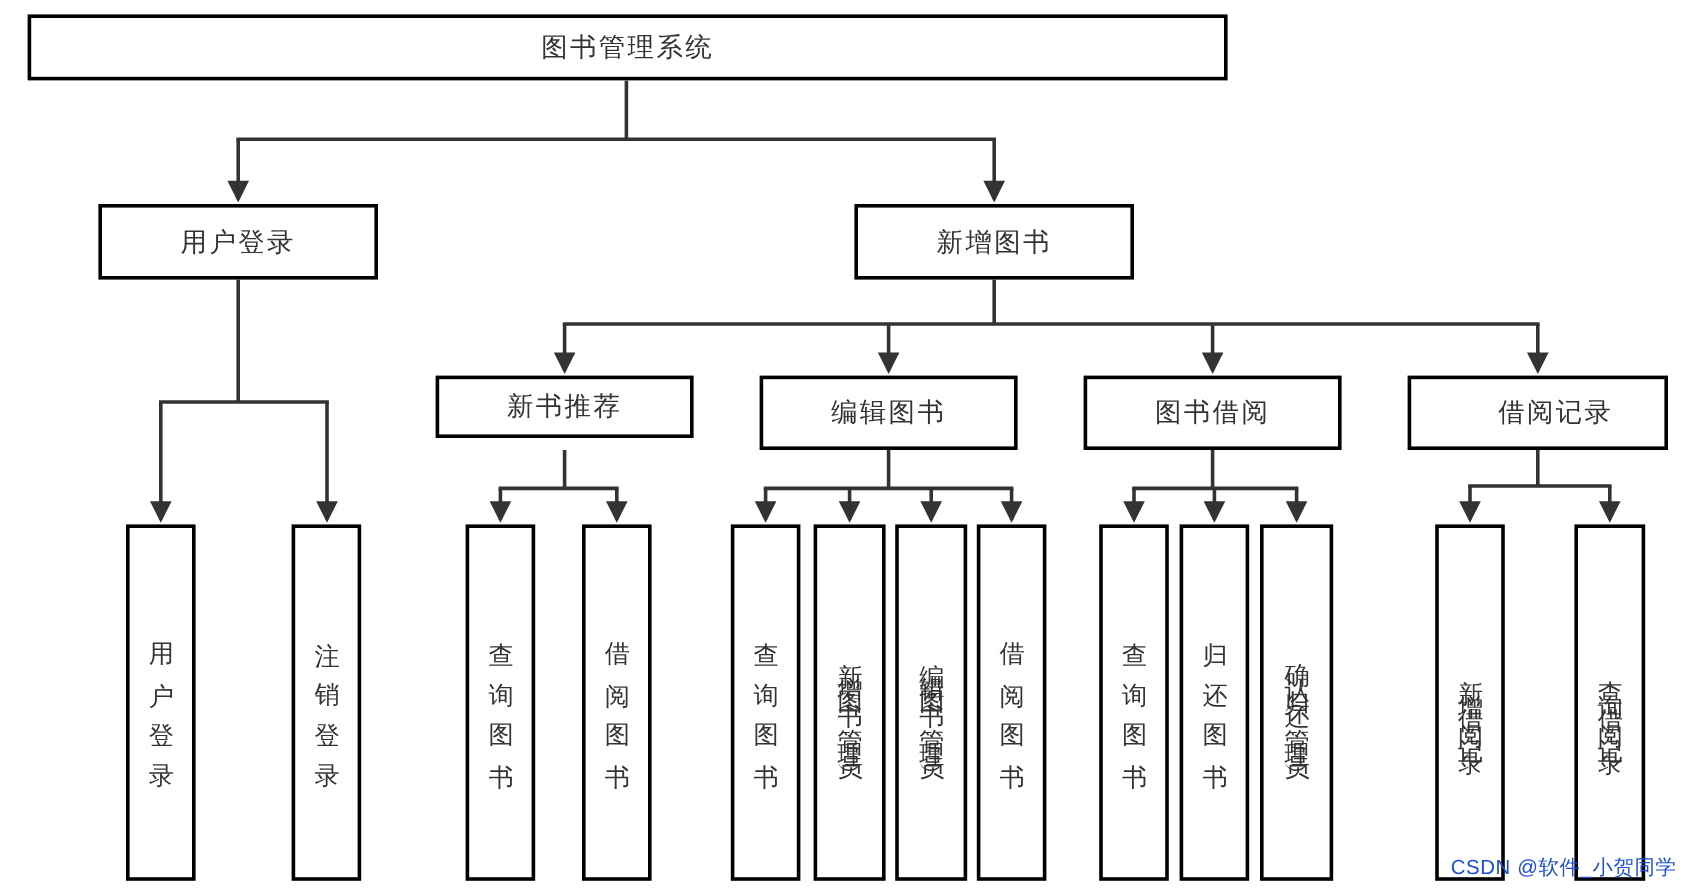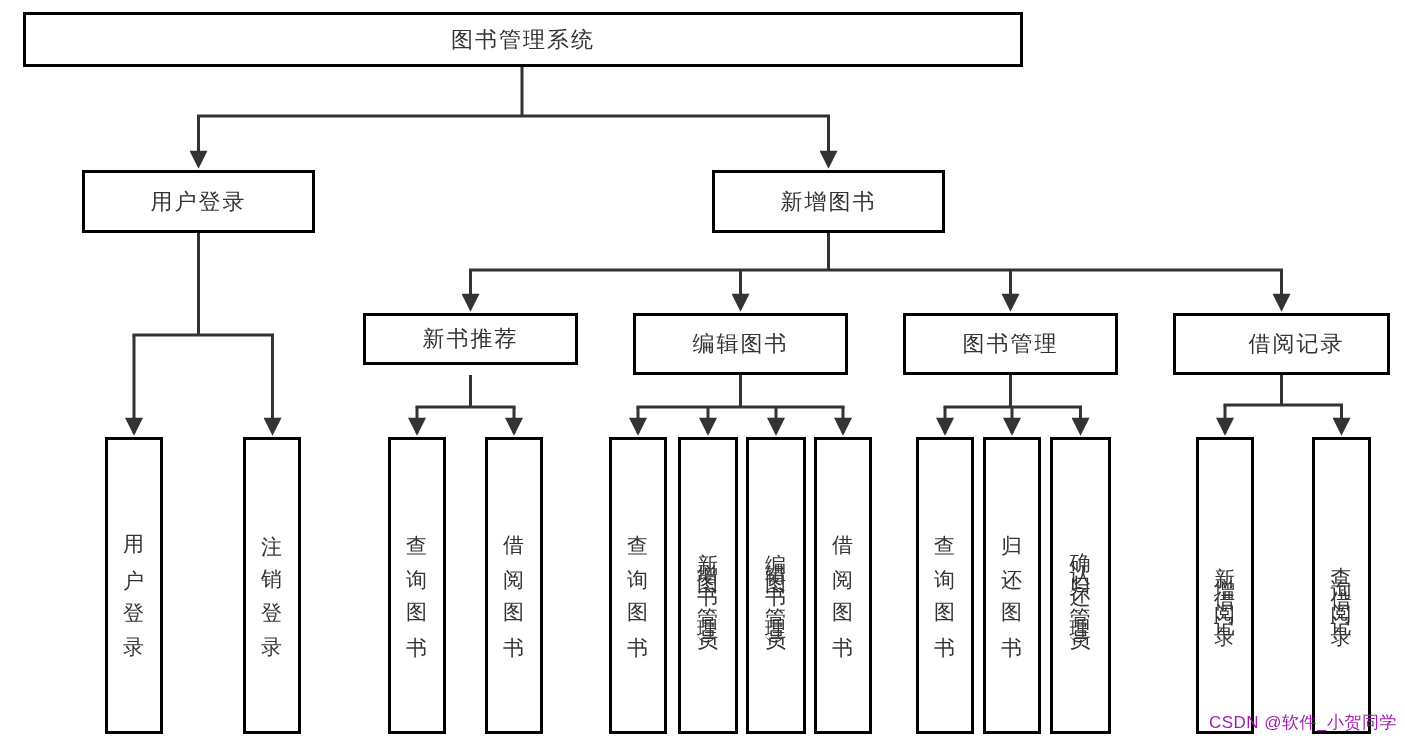--- a/index.html
+++ b/index.html
@@ -42,21 +42,21 @@
     writing-mode: vertical-rl;
     text-orientation: mixed;
     line-height: 1;
   }
   .watermark {
     position: absolute;
     top: 711px;
     right: 8px;
     font-size: 17px;
     letter-spacing: 0.5px;
-    color: #a21caf;
+    color: #1d4ed8;
     z-index: 5;
     white-space: nowrap;
   }
 </style>
 </head>
 <body>
 
 <div class="canvas">
 
   <svg class="connectors" viewBox="0 0 1405 747" xmlns="http://www.w3.org/2000/svg">
@@ -102,21 +102,21 @@
     </g>
   </svg>
 
   <div class="node" style="left:23px; top:12px; width:1000px; height:55px;">图书管理系统</div>
 
   <div class="node" style="left:82px; top:170px; width:233px; height:63px;">用户登录</div>
   <div class="node" style="left:712px; top:170px; width:233px; height:63px;">新增图书</div>
 
   <div class="node" style="left:363px; top:313px; width:215px; height:52px;">新书推荐</div>
   <div class="node" style="left:633px; top:313px; width:215px; height:62px;">编辑图书</div>
-  <div class="node" style="left:903px; top:313px; width:215px; height:62px;">图书管理</div>
+  <div class="node" style="left:903px; top:313px; width:215px; height:62px;">图书借阅</div>
   <div class="node" style="left:1173px; top:313px; width:217px; height:62px;padding-left:30px;">借阅记录</div>
 
   <div class="node leaf" style="left:105px;">
     <span class="vlabel" style="letter-spacing: 34px;">用户登录</span>
   </div>
   <div class="node leaf" style="left:243px;">
     <span class="vlabel" style="letter-spacing: 34px;">注销登录</span>
   </div>
   <div class="node leaf" style="left:388px;">
     <span class="vlabel" style="letter-spacing: 34px;">查询图书</span>

